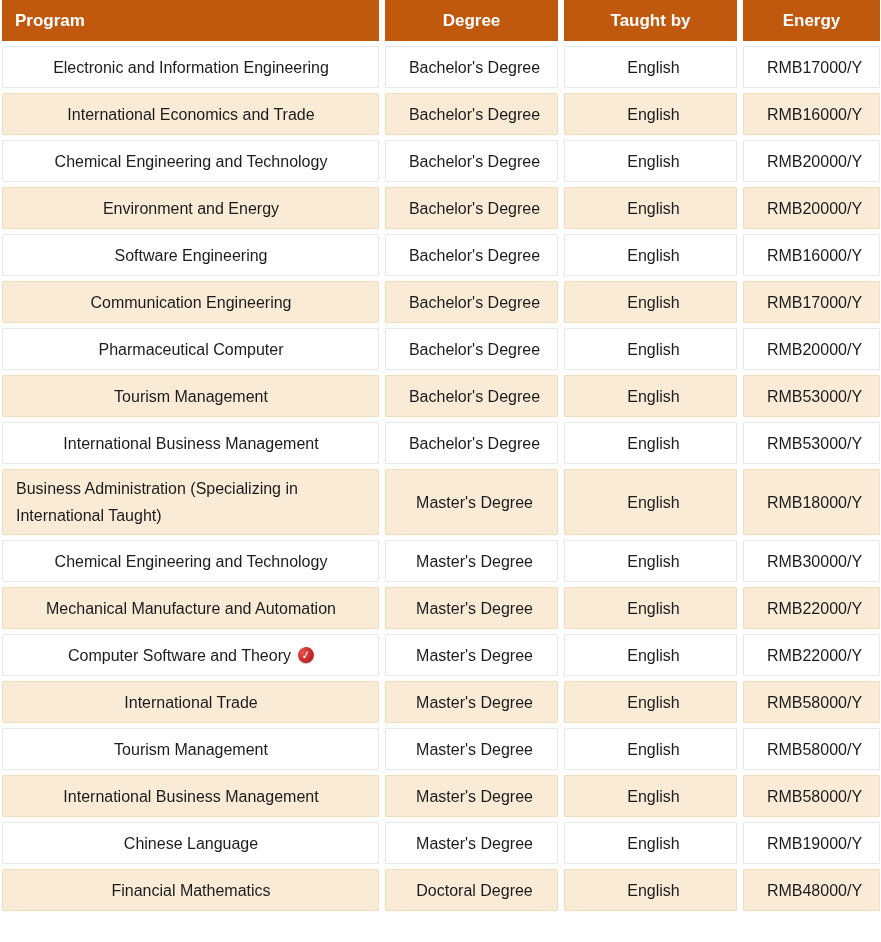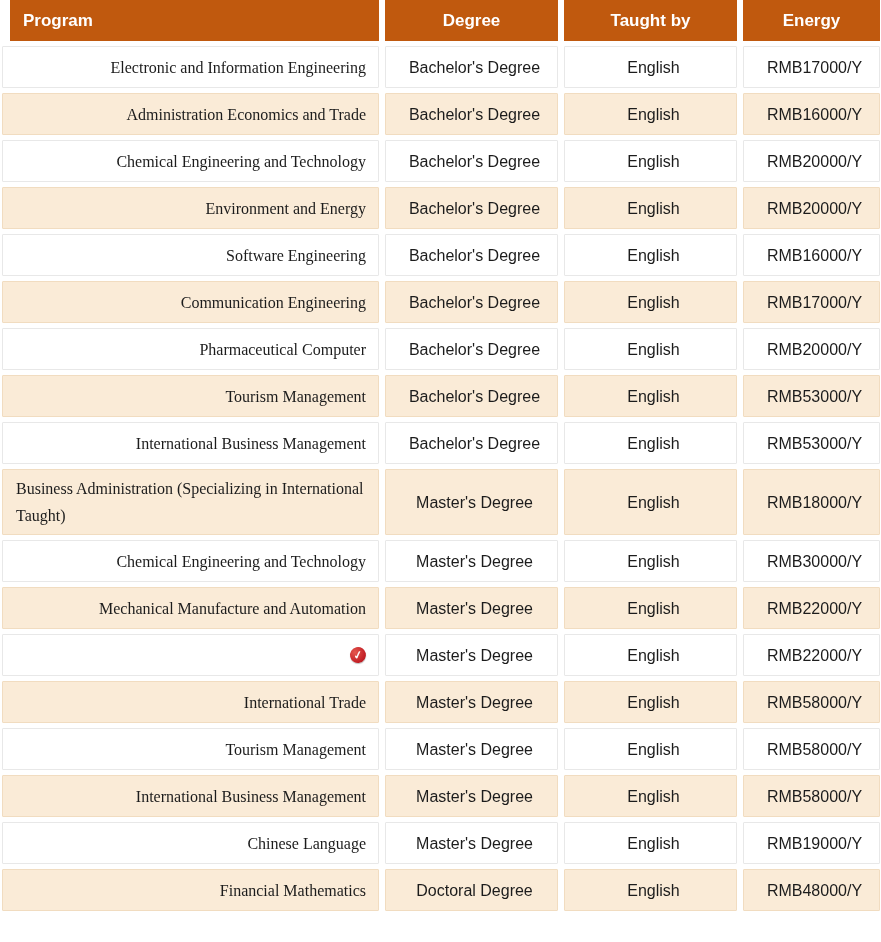--- a/index.html
+++ b/index.html
@@ -34,40 +34,38 @@
     font-weight:bold;
     font-size:17px;
     height:41px;
     display:flex;
     align-items:center;
     justify-content:center;
   }
   .hcell.left{
     justify-content:flex-start;
     padding-left:13px;
-    margin-left:8px;
   }
   .cell{
     background:var(--row-bg);
     border:1px solid var(--row-border);
     border-radius:1px;
     font-size:16px;
     line-height:27px;
     min-height:42px;
     box-sizing:border-box;
     display:flex;
     align-items:center;
     padding:5px 6px;
   }
   .cell.program{
-    justify-content:flex-end;
+    justify-content:center;
     text-align:left;
     padding-left:13px;
     padding-right:12px;
-    font-family:Liberation Serif, serif;
   }
   .cell.center{
     justify-content:center;
     text-align:center;
     padding-left:12px;
   }
   .row.alt .cell{
     background:var(--alt-bg);
     border-color:var(--alt-border);
   }
@@ -104,21 +102,21 @@
       <span>Electronic and Information Engineering</span>
 
     </div>
     <div class="cell center">Bachelor's Degree</div>
     <div class="cell center">English</div>
     <div class="cell center">RMB17000/Y</div>
   </div>
 
   <div class="row alt">
     <div class="cell program">
-      <span>Administration Economics and Trade</span>
+      <span>International Economics and Trade</span>
 
     </div>
     <div class="cell center">Bachelor's Degree</div>
     <div class="cell center">English</div>
     <div class="cell center">RMB16000/Y</div>
   </div>
 
   <div class="row">
     <div class="cell program">
       <span>Chemical Engineering and Technology</span>
@@ -214,20 +212,21 @@
       <span>Mechanical Manufacture and Automation</span>
 
     </div>
     <div class="cell center">Master's Degree</div>
     <div class="cell center">English</div>
     <div class="cell center">RMB22000/Y</div>
   </div>
 
   <div class="row">
     <div class="cell program">
+      <span>Computer Software and Theory</span>
       <span class="badge">✓</span>
     </div>
     <div class="cell center">Master's Degree</div>
     <div class="cell center">English</div>
     <div class="cell center">RMB22000/Y</div>
   </div>
 
   <div class="row alt">
     <div class="cell program">
       <span>International Trade</span>

